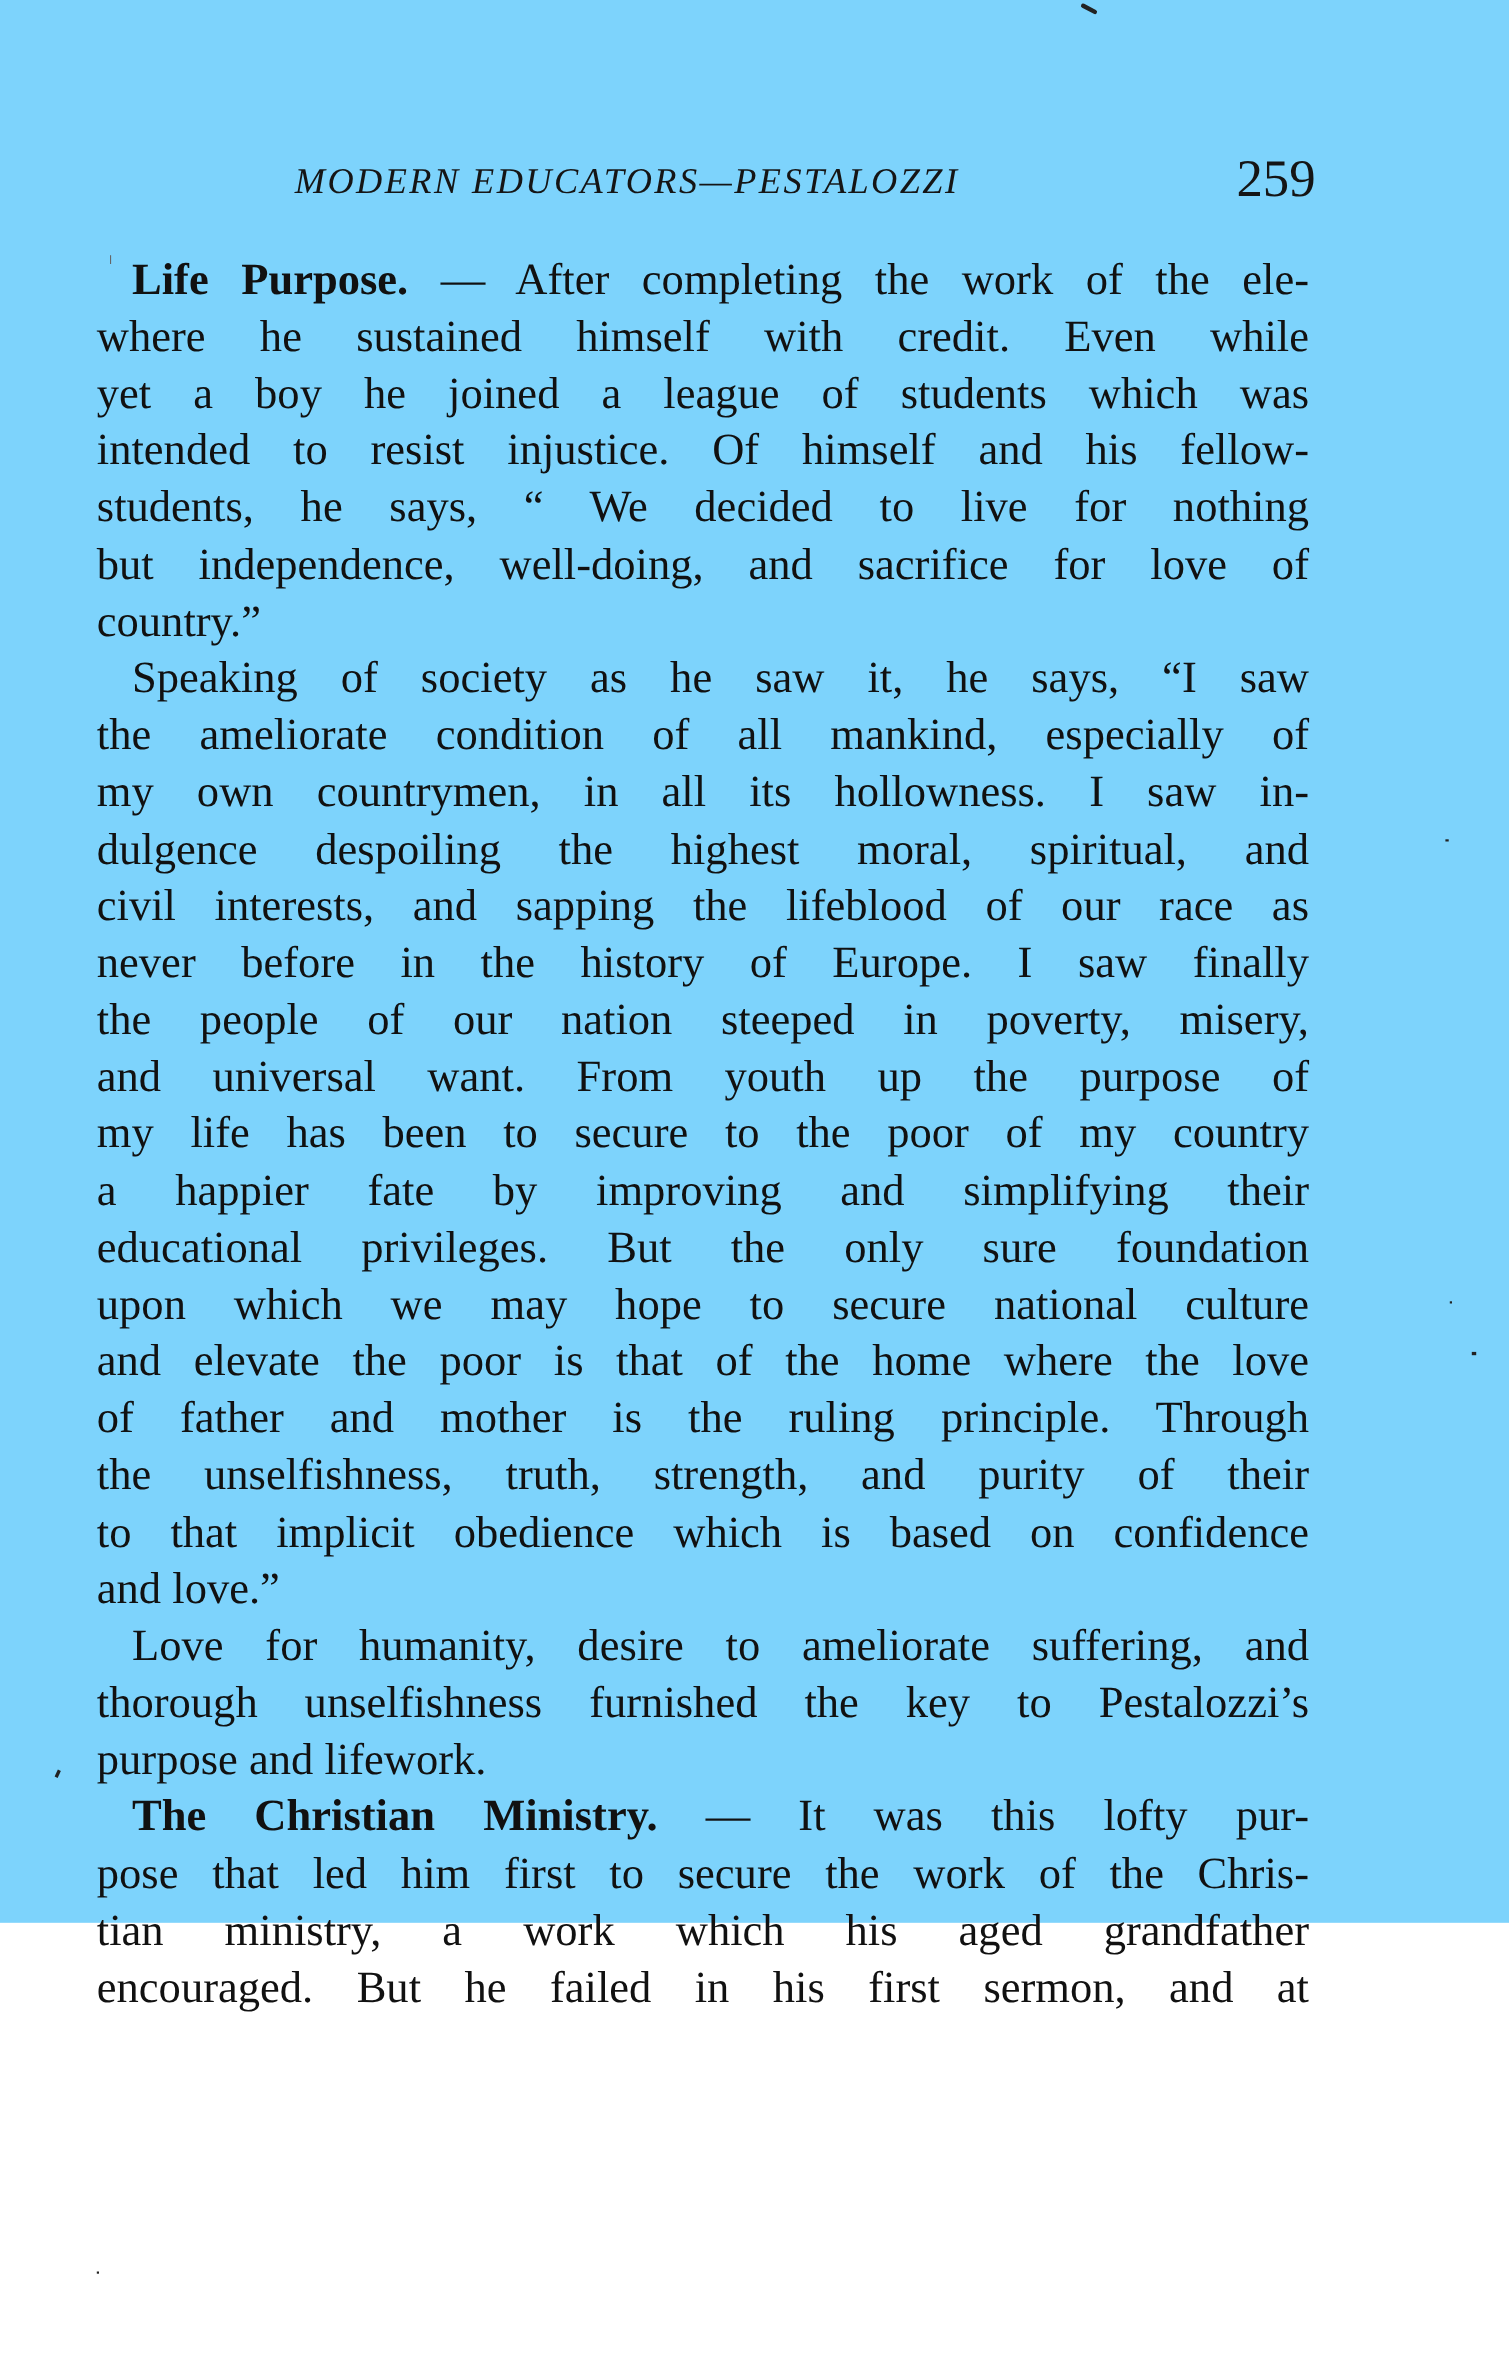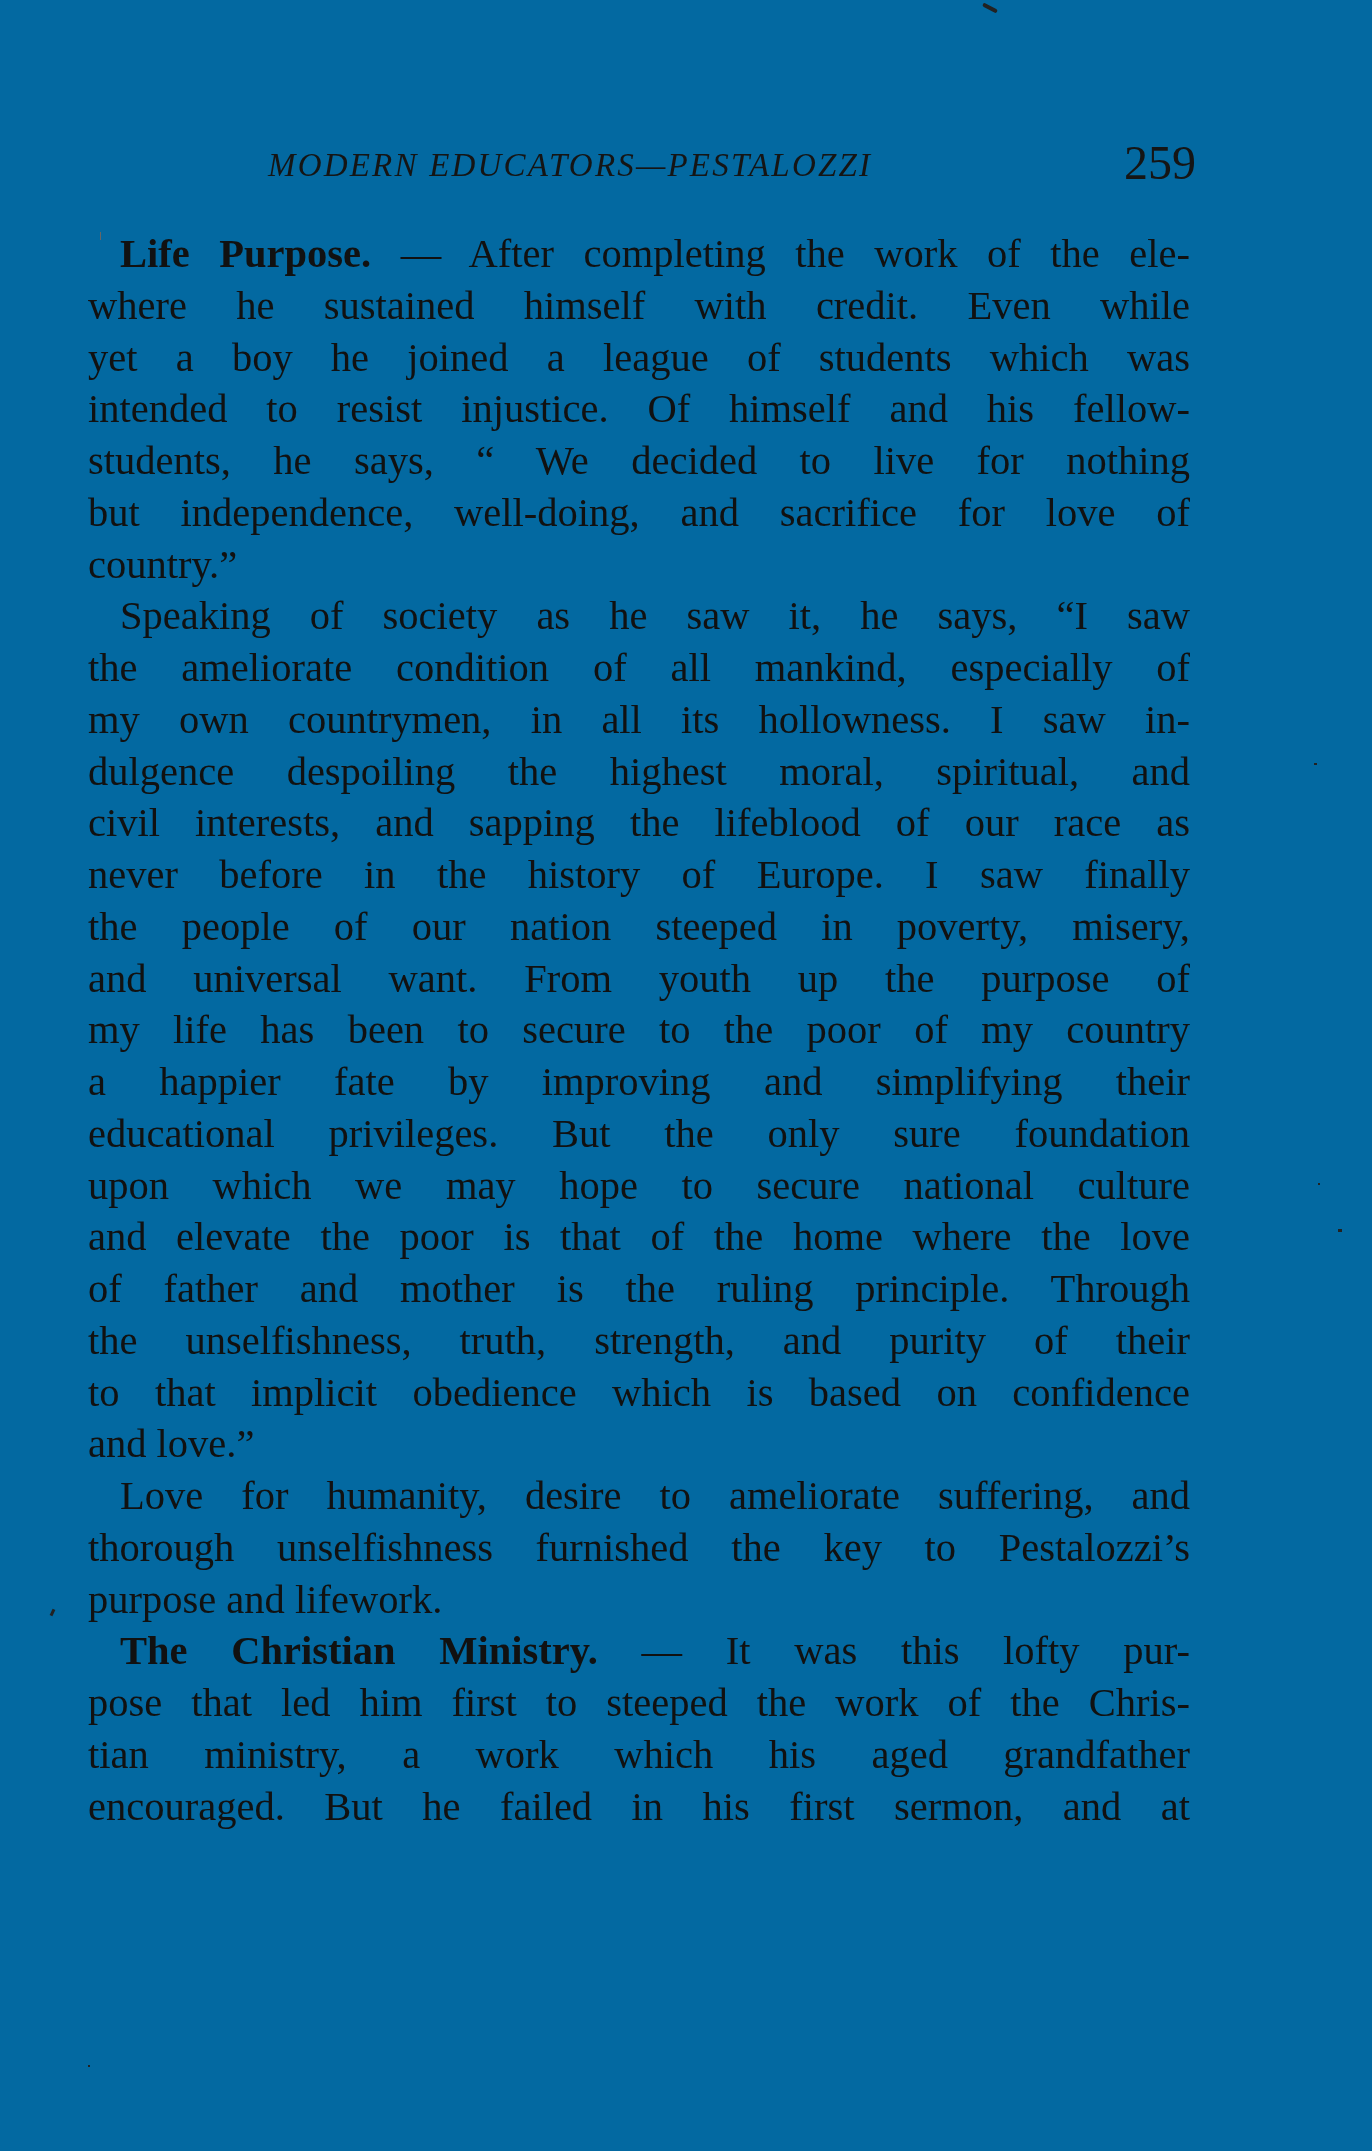--- a/index.html
+++ b/index.html
@@ -12,22 +12,22 @@
     height: 2151px;
     position: relative;
     overflow: hidden;
     font-family: "Liberation Serif", "DejaVu Serif", serif;
     color: #111111;
   }
   .page {
     position: absolute;
     left: 0; top: 0;
     width: 1372px;
-    height: 2151px;
-    background: #0369a1;
+    height: 1748px;
+    background: #7dd3fc;
   }
   .running-head {
     position: absolute;
     left: 268px;
     top: 140px;
     width: 740px;
     font-style: italic;
     font-size: 33px;
     letter-spacing: 2.2px;
     line-height: 50px;
@@ -127,18 +127,18 @@
       <div class="line" style="white-space: nowrap;"><span>upon which we may hope to secure national culture</span></div>
       <div class="line" style="white-space: nowrap;"><span>and elevate the poor is that of the home where the love</span></div>
       <div class="line" style="white-space: nowrap;"><span>of father and mother is the ruling principle.  Through</span></div>
       <div class="line" style="white-space: nowrap;"><span>the unselfishness, truth, strength, and purity of their</span></div>
       <div class="line" style="white-space: nowrap;"><span>to that implicit obedience which is based on confidence</span></div>
       <div class="line last" style="white-space: nowrap;"><span>and love.”</span></div>
       <div class="line indent" style="white-space: nowrap;"><span>Love for humanity, desire to ameliorate suffering, and</span></div>
       <div class="line" style="white-space: nowrap; font-family: Liberation Serif, serif;"><span>thorough unselfishness furnished the key to Pestalozzi’s</span></div>
       <div class="line last" style="white-space: nowrap;"><span>purpose and lifework.</span></div>
       <div class="line indent" style="white-space: nowrap;"><span class="head">The Christian Ministry.</span><span> — It was this lofty pur-</span></div>
-      <div class="line" style="white-space: nowrap;"><span>pose that led him first to steeped the work of the Chris-</span></div>
+      <div class="line" style="white-space: nowrap;"><span>pose that led him first to secure the work of the Chris-</span></div>
       <div class="line" style="white-space: nowrap;"><span>tian ministry, a work which his aged grandfather</span></div>
       <div class="line" style="white-space: nowrap;"><span>encouraged.  But he failed in his first sermon, and at</span></div>
     </div>
 
 </div>
 
 </body></html>

